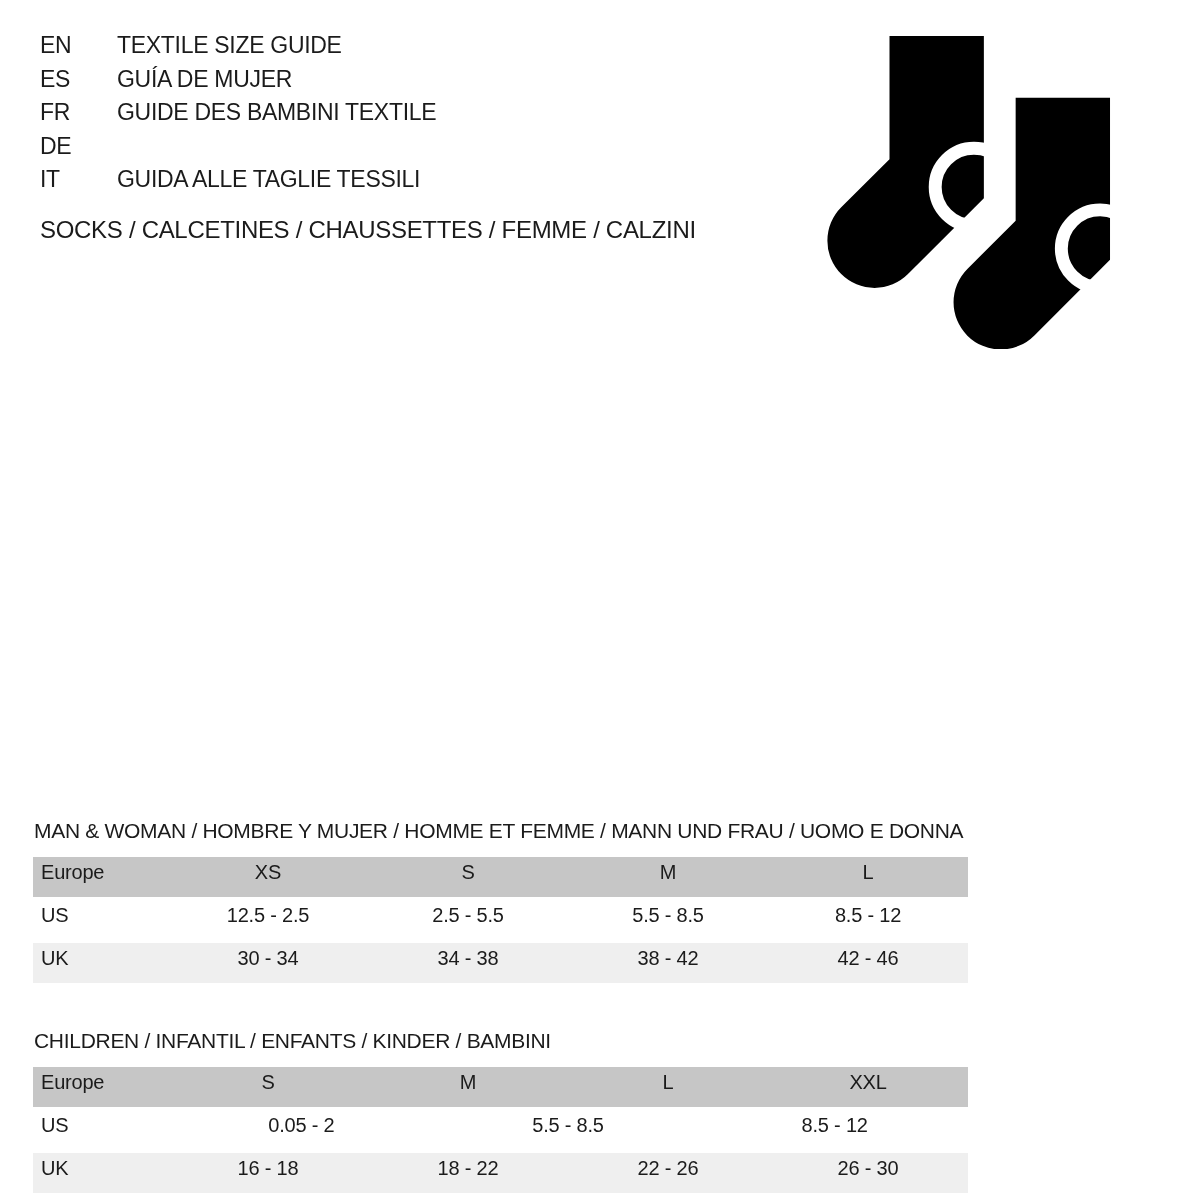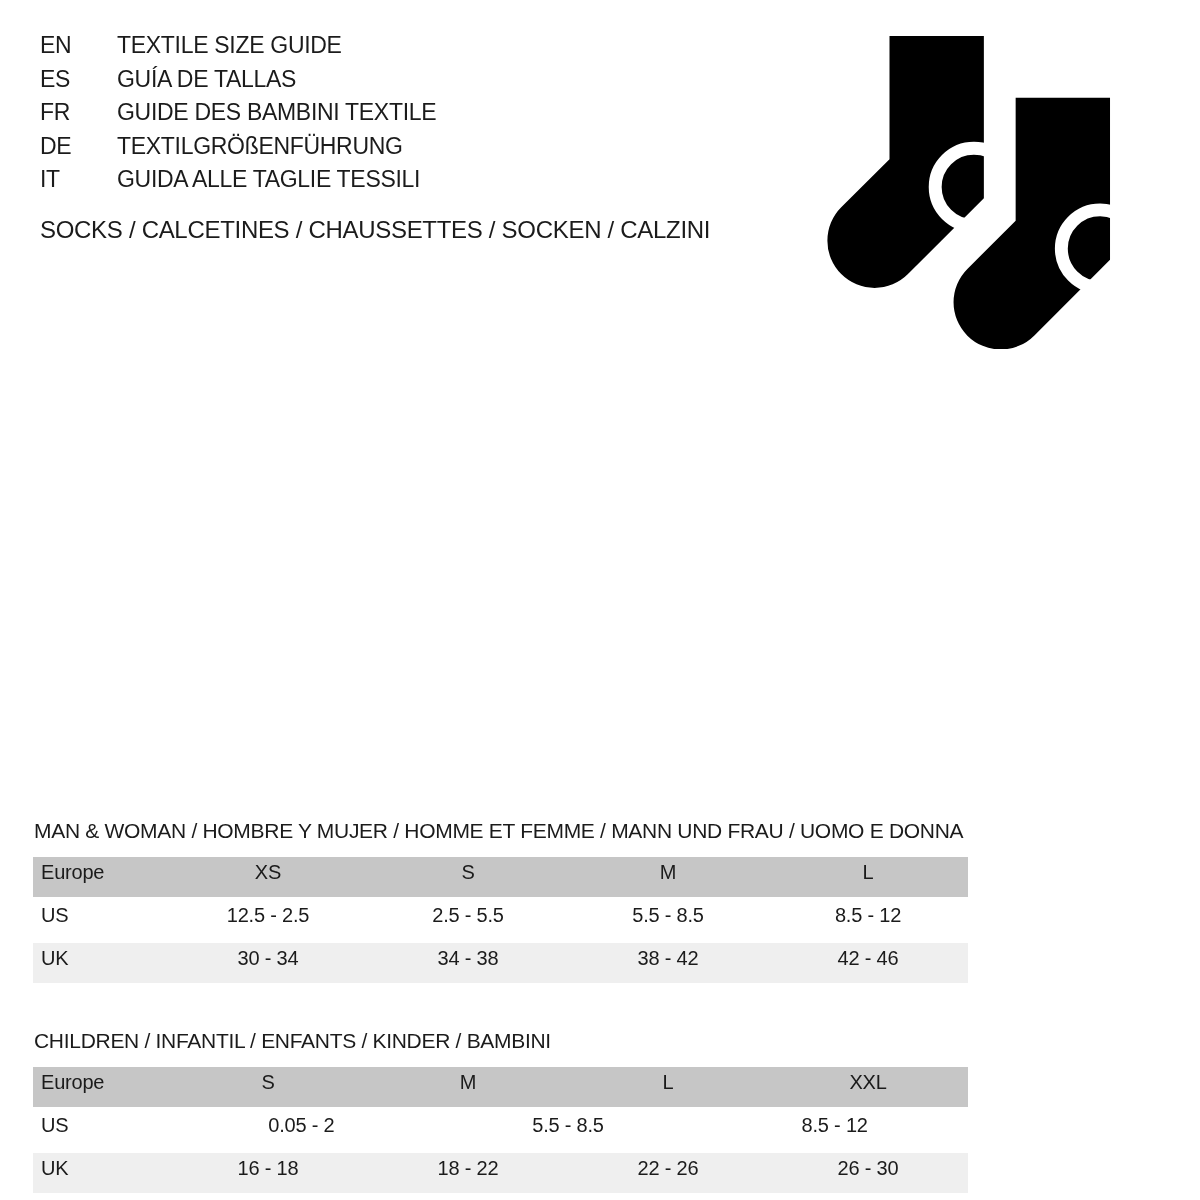--- a/index.html
+++ b/index.html
@@ -101,37 +101,36 @@
 
 <div id="canvas">
 
   <div class="lang-block">
     <div class="lang-row">
       <span>EN</span>
       <span>TEXTILE SIZE GUIDE</span>
     </div>
     <div class="lang-row">
       <span>ES</span>
-      <span>GUÍA DE TALLAS</span>
+      <span>GUÍA DE MUJER</span>
     </div>
     <div class="lang-row">
       <span>FR</span>
       <span>GUIDE DES BAMBINI TEXTILE</span>
     </div>
     <div class="lang-row">
       <span>DE</span>
-      <span>TEXTILGRÖßENFÜHRUNG</span>
     </div>
     <div class="lang-row">
       <span>IT</span>
       <span>GUIDA ALLE TAGLIE TESSILI</span>
     </div>
   </div>
 
-  <div class="category-heading">SOCKS / CALCETINES / CHAUSSETTES / SOCKEN / CALZINI</div>
+  <div class="category-heading">SOCKS / CALCETINES / CHAUSSETTES / FEMME / CALZINI</div>
 
   <svg class="socks-icon" viewBox="0 0 300 315" xmlns="http://www.w3.org/2000/svg" aria-hidden="true">
     <defs>
       <path id="sockshape" d="M75 0 L170 0 L170 163.3 L93.6 239.6 A47.5 47.5 0 0 1 26.4 172.4 L75 124 Z"></path>
     </defs>
 
     <g>
       <use href="#sockshape" fill="currentColor"></use>
       <circle cx="160" cy="152" r="39" fill="none" stroke="#ffffff" stroke-width="13"></circle>
     </g>

